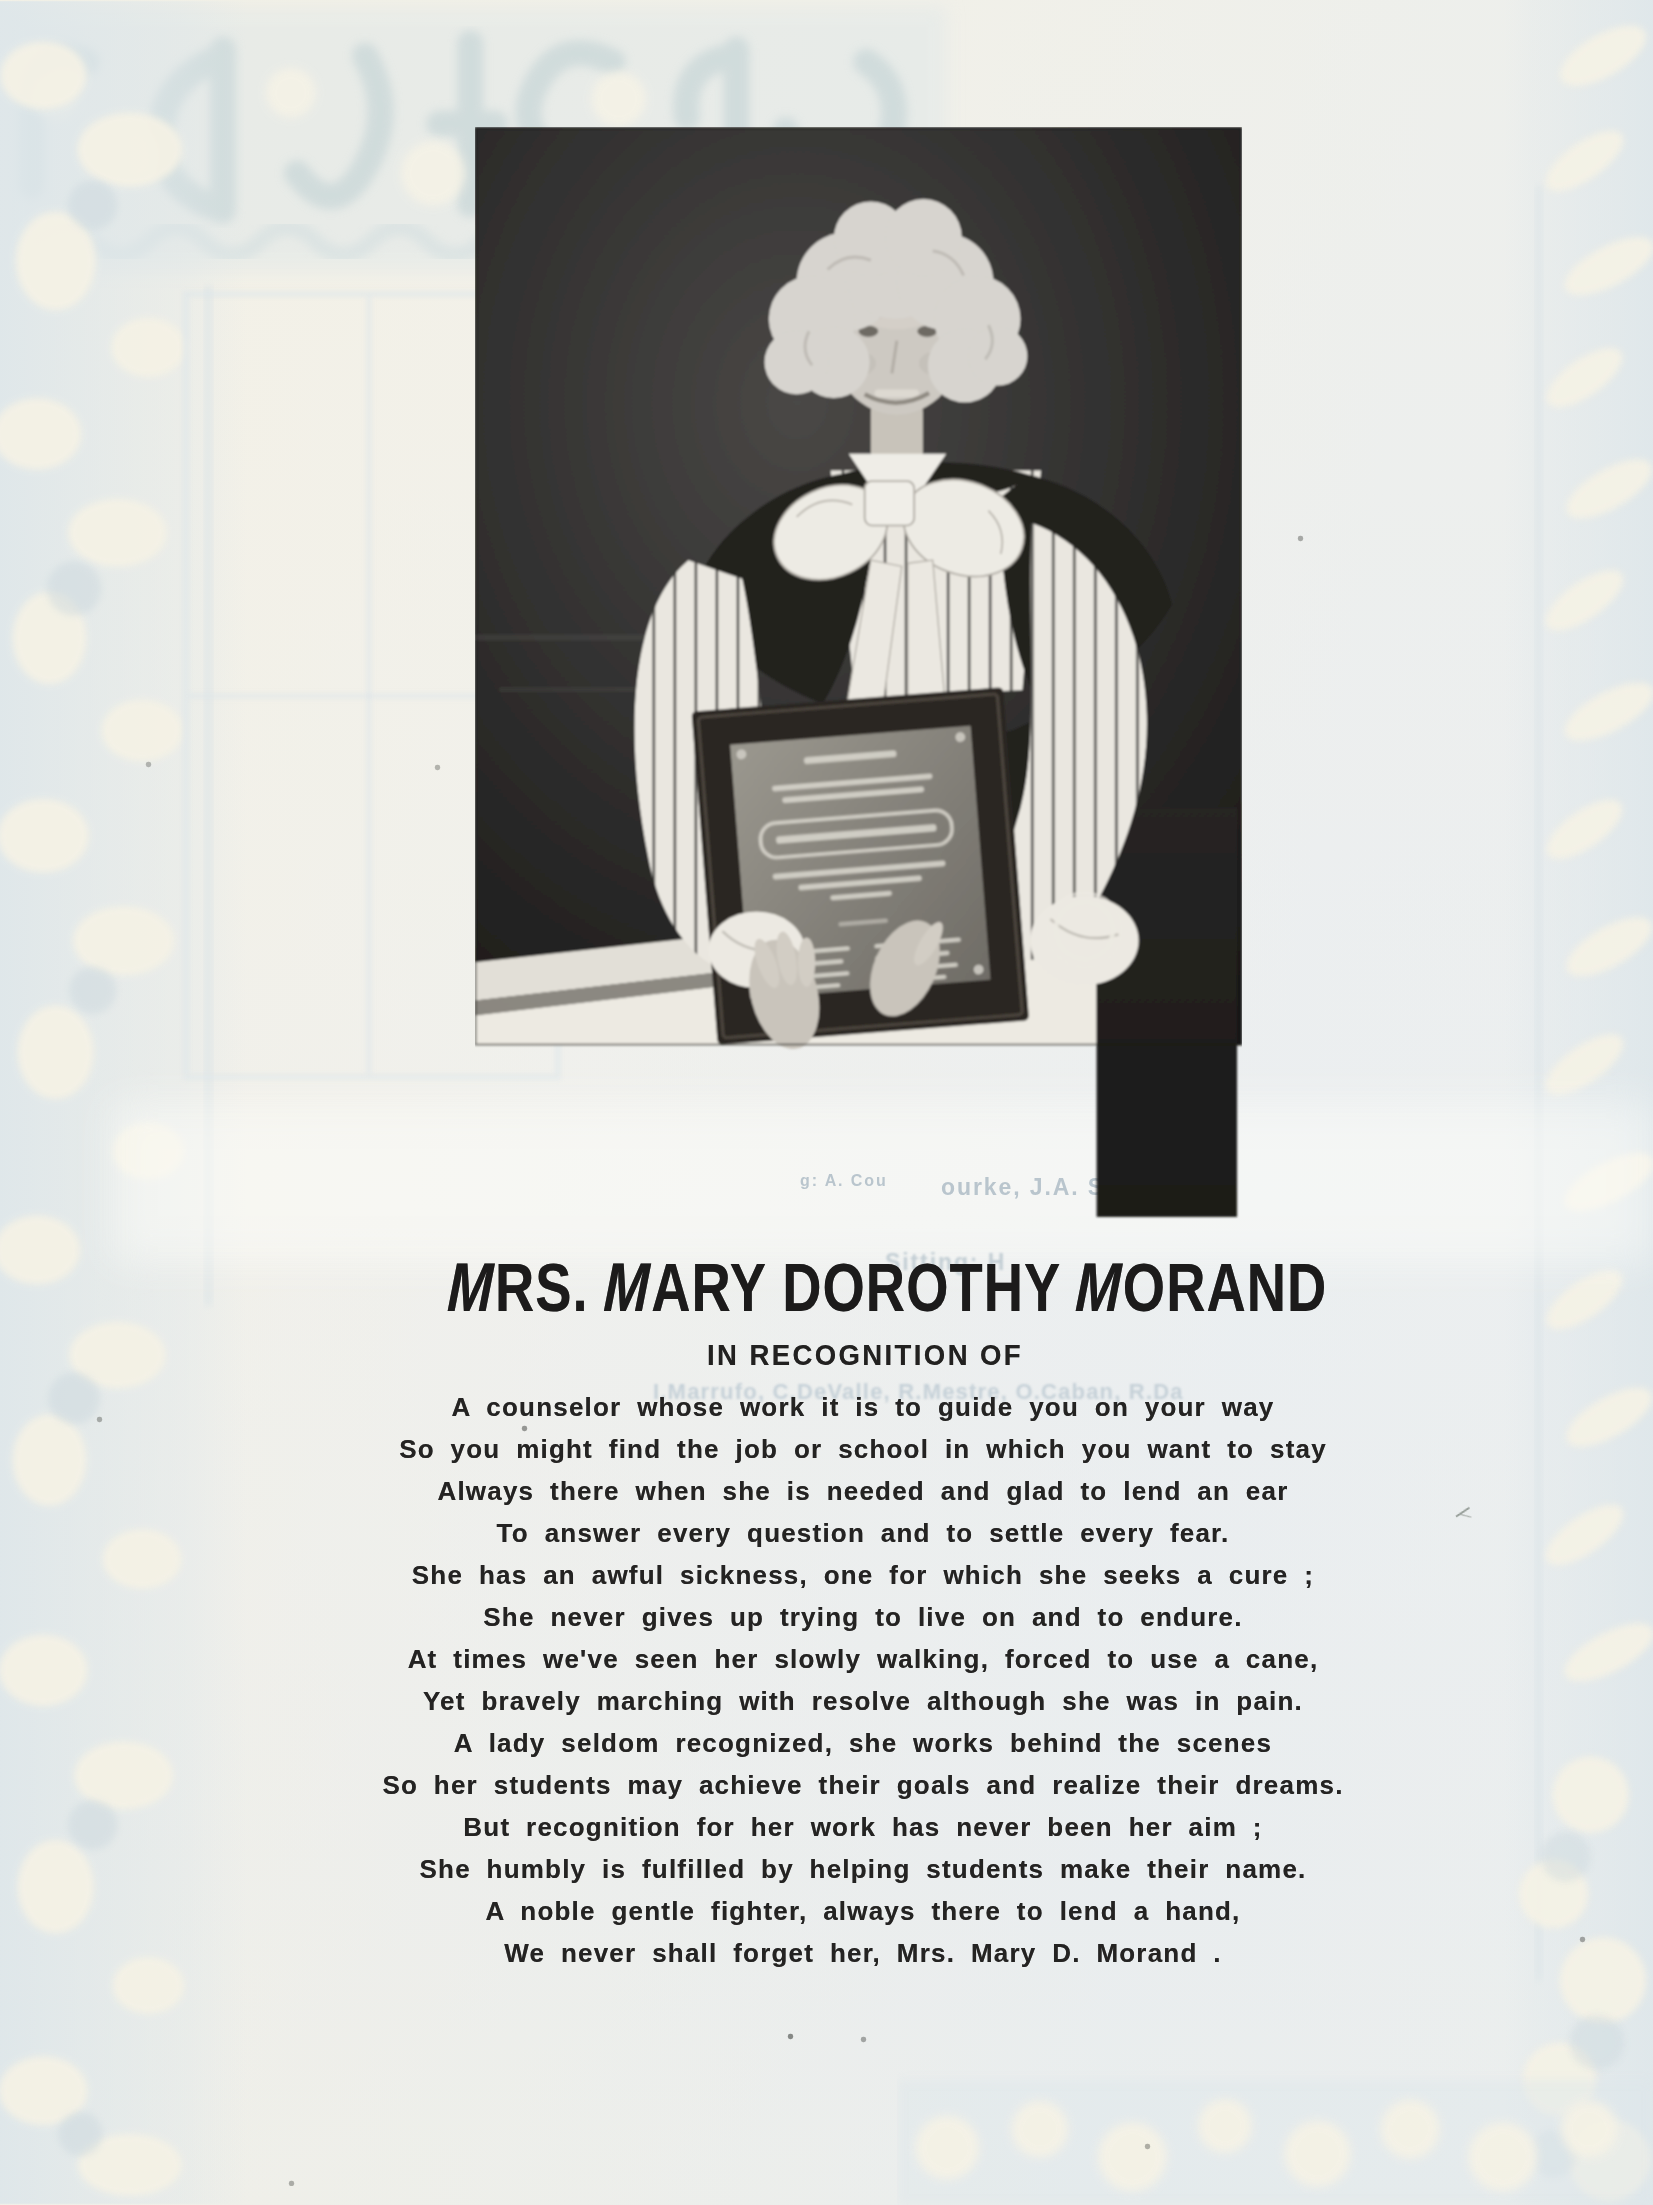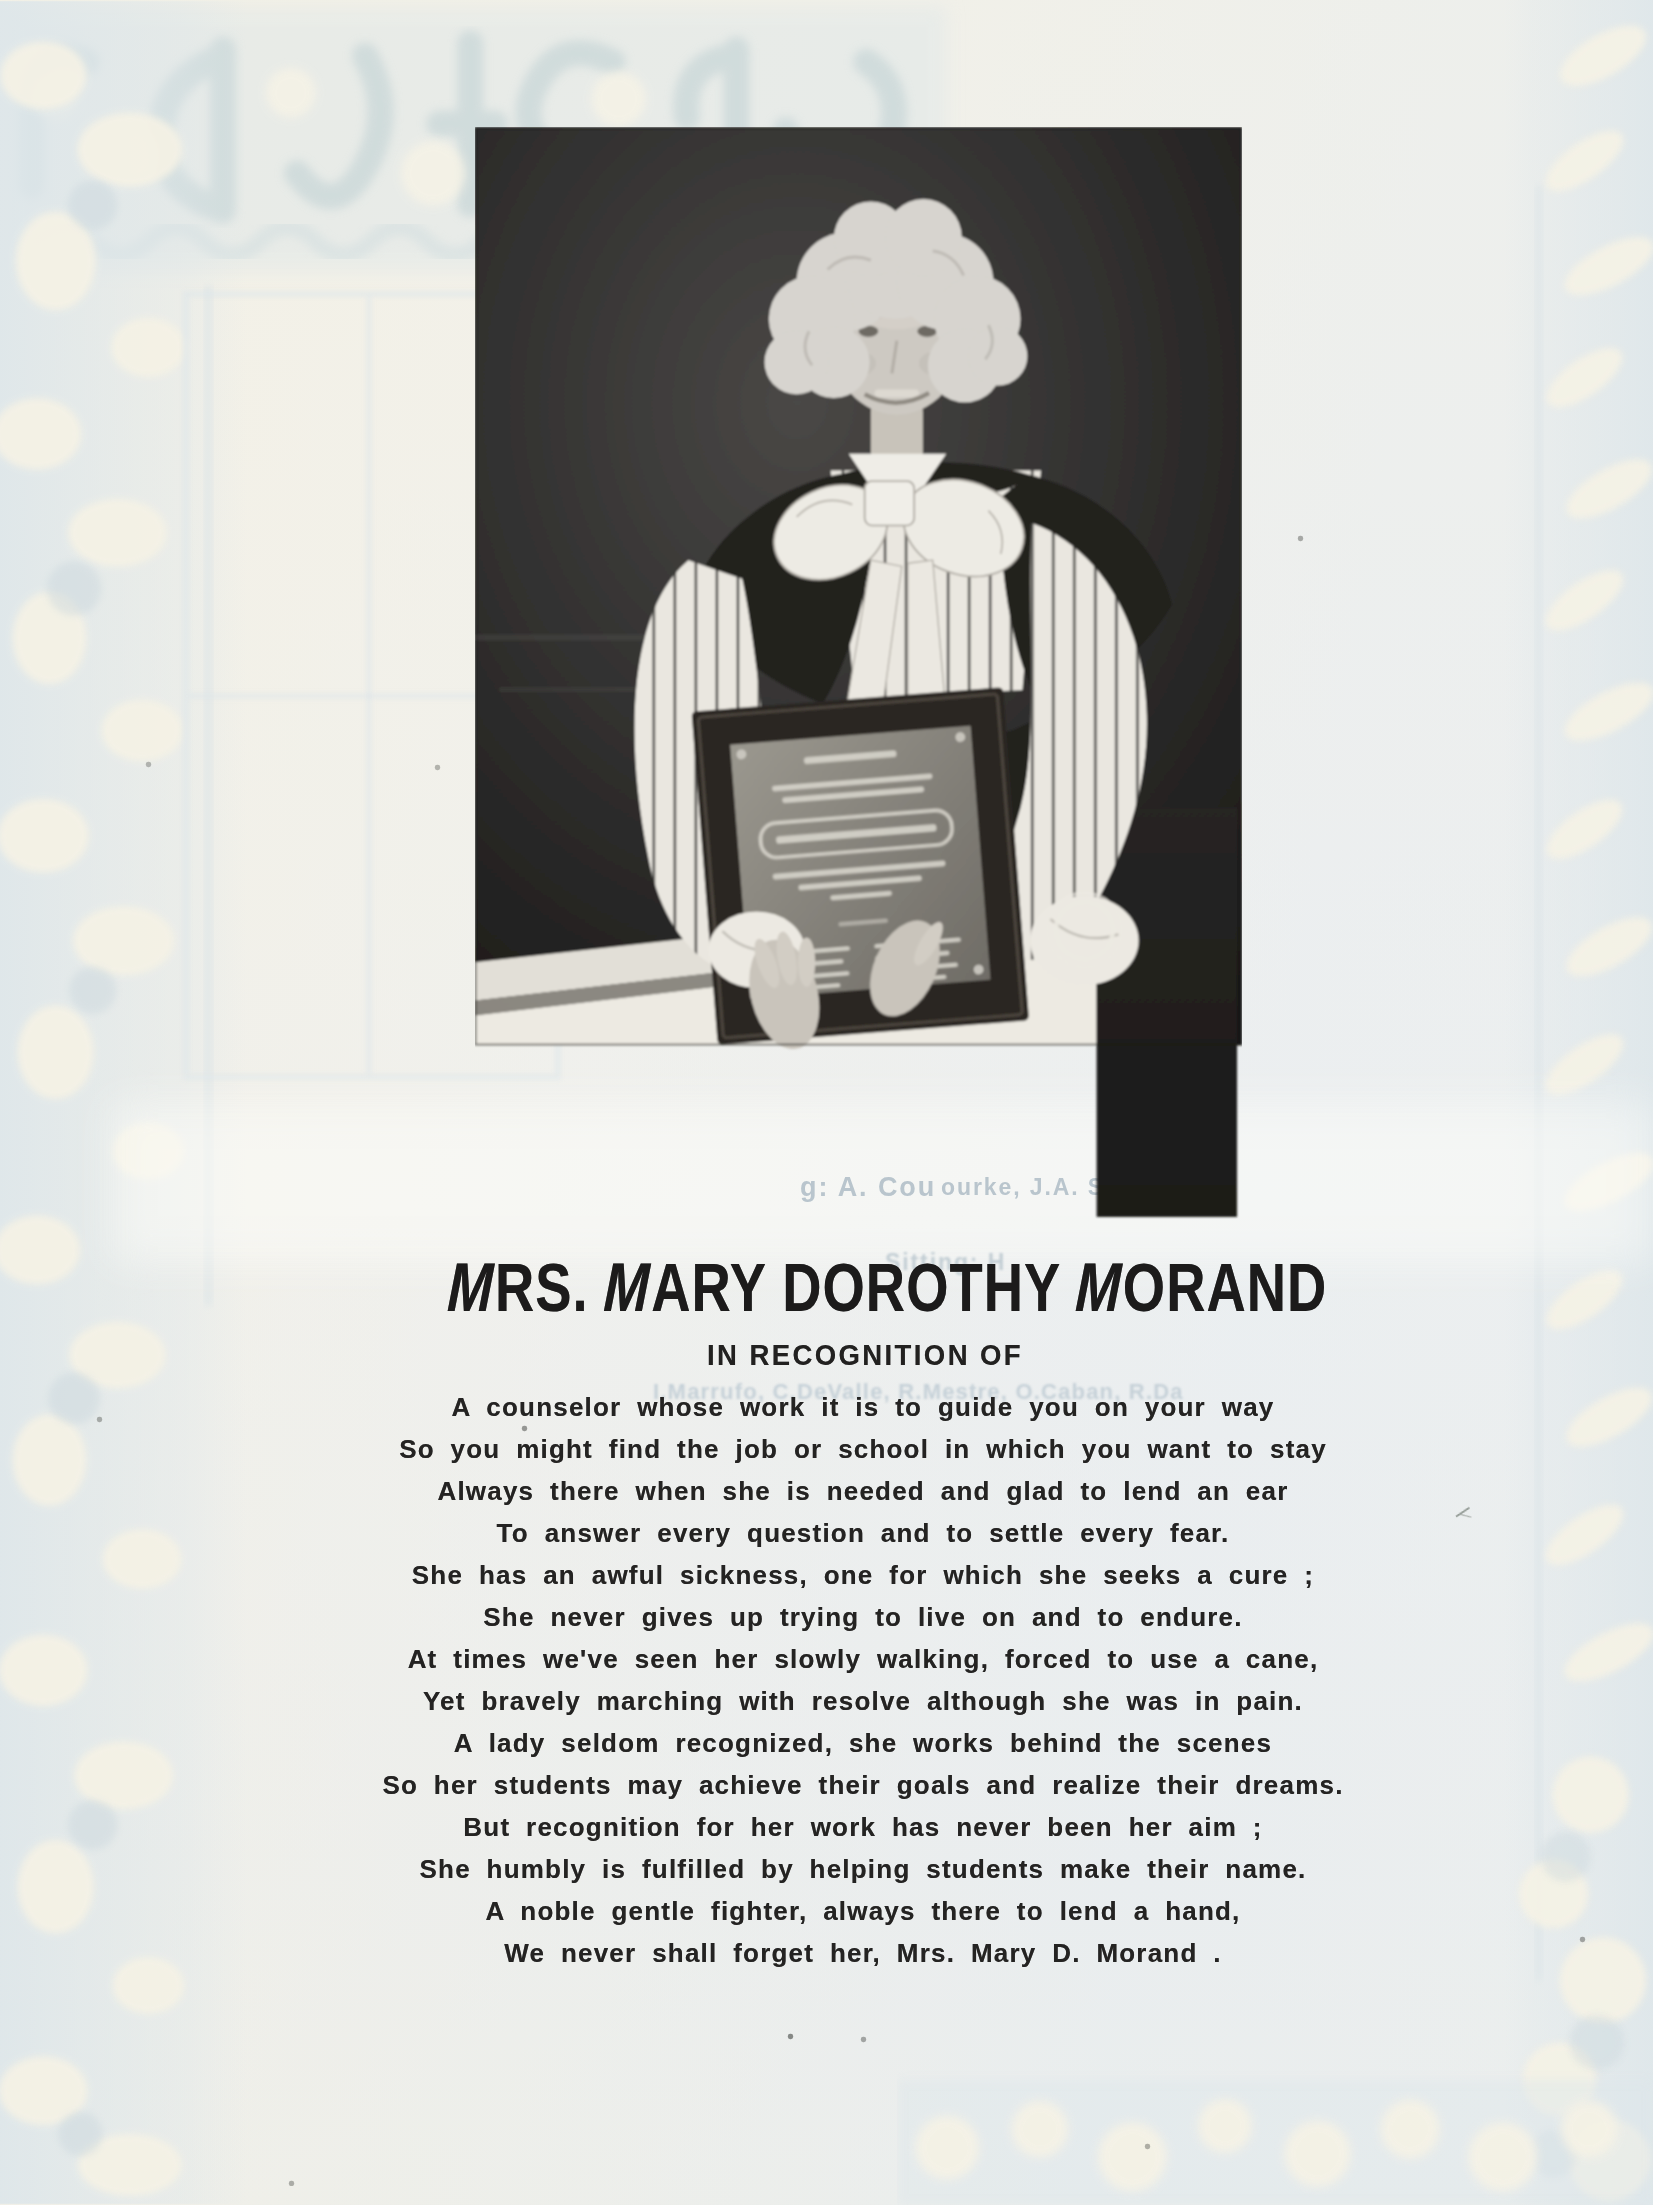--- a/index.html
+++ b/index.html
@@ -22,21 +22,21 @@
     border:6.2px solid rgba(221,229,233,.55);filter:blur(1.9px);
   }
   .window-ghost .bar-v{position:absolute;left:177px;top:0;width:6.2px;height:100%;background:rgba(221,229,233,.5);}
   .window-ghost .bar-h{position:absolute;left:0;top:396px;width:100%;height:6.2px;background:rgba(221,229,233,.5);}
 
   
   .bleed{
     position:absolute;font-weight:700;color:#b9c5cd;
     filter:blur(0.7px);letter-spacing:1.9px;white-space:nowrap;
   }
-  .bleed.standing-l{left:800px;top:1172px;font-size:27px;}
+  .bleed.standing-l{left:800px;top:1172px;font-size:16px;}
   .bleed.standing-r{left:941px;top:1174px;font-size:23px;}
   .bleed.sitting{left:885px;top:1249px;font-size:23px;color:#c3ced4;filter:blur(1.2px);}
   .bleed.names{left:653px;top:1379px;font-size:22px;color:#c6d1d8;letter-spacing:1.2px;filter:blur(1px);}
 
   
   figure.photo{position:absolute;left:475px;top:127px;width:767px;height:1092px;margin:0;}
   figure.photo svg{display:block;}
 
   
   .page-title{

